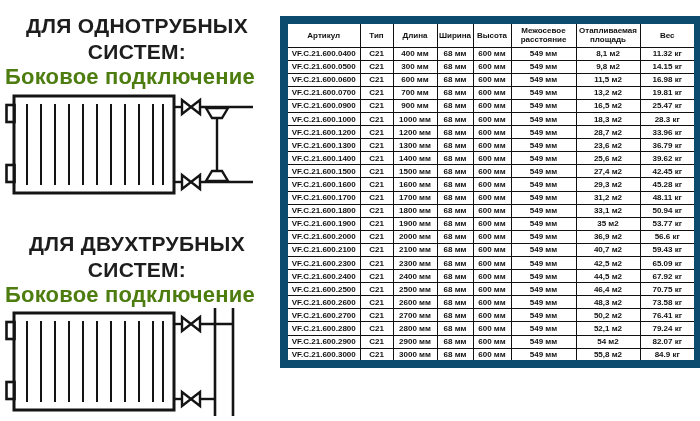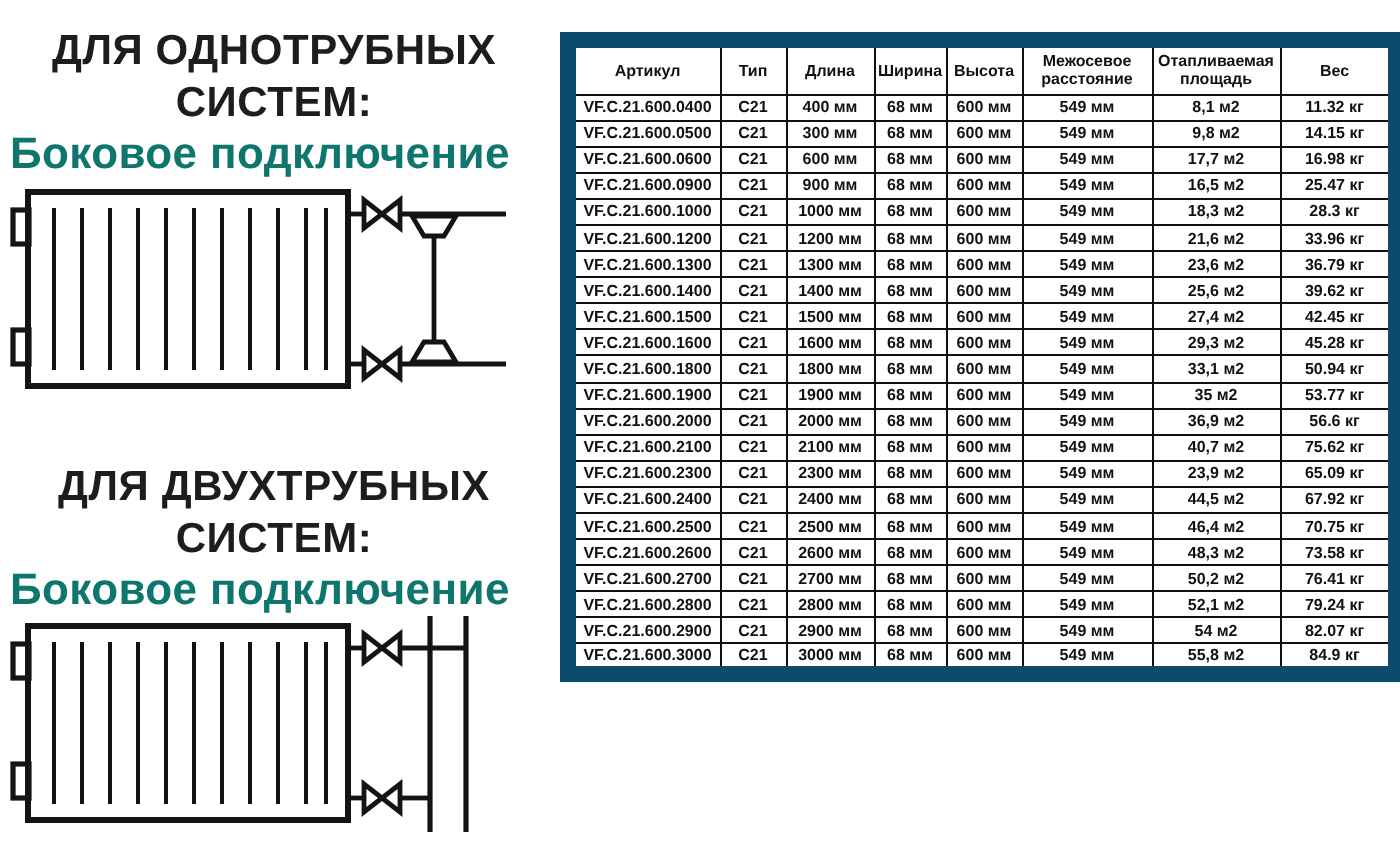--- a/index.html
+++ b/index.html
@@ -5,21 +5,21 @@
   * { margin:0; padding:0; box-sizing:border-box; }
   html,body { width:700px; height:421px; background:#ffffff; overflow:hidden;
     font-family:"Liberation Sans", sans-serif; }
   .page { position:relative; width:700px; height:421px; background:#ffffff; color:#1b1b1b; }
 
   
   .left-panel { position:absolute; left:0; top:0; width:278px; height:421px; }
   .section-title { position:absolute; width:266px; left:4px; text-align:center;
     font-weight:bold; font-size:21px; line-height:26px; letter-spacing:.3px; color:#1d1d1d; }
   .section-sub { position:absolute; left:5px; font-weight:bold; font-size:22px;
-    letter-spacing:.2px; color:#0f766e; white-space:nowrap; }
+    letter-spacing:.2px; color:#4d7c0f; white-space:nowrap; }
   .title-1 { top:13px; }
   .sub-1 { top:64px; }
   .title-2 { top:231px; }
   .sub-2 { top:282px; }
   .diagram { position:absolute; left:5px; }
   .diagram-1 { top:92px; }
   .diagram-2 { top:306px; }
 
   
   .table-wrap { position:absolute; left:280px; top:16px; width:416px; }
@@ -171,22 +171,32 @@
             <td>9,8 м2</td>
             <td>14.15 кг</td>
           </tr>
           <tr>
             <td>VF.C.21.600.0600</td>
             <td>C21</td>
             <td>600 мм</td>
             <td>68 мм</td>
             <td>600 мм</td>
             <td>549 мм</td>
-            <td>17,7 м2</td>
+            <td>11,5 м2</td>
             <td>16.98 кг</td>
+          </tr>
+          <tr>
+            <td>VF.C.21.600.0700</td>
+            <td>C21</td>
+            <td>700 мм</td>
+            <td>68 мм</td>
+            <td>600 мм</td>
+            <td>549 мм</td>
+            <td>13,2 м2</td>
+            <td>19.81 кг</td>
           </tr>
           <tr>
             <td>VF.C.21.600.0900</td>
             <td>C21</td>
             <td>900 мм</td>
             <td>68 мм</td>
             <td>600 мм</td>
             <td>549 мм</td>
             <td>16,5 м2</td>
             <td>25.47 кг</td>
@@ -201,21 +211,21 @@
             <td>18,3 м2</td>
             <td>28.3 кг</td>
           </tr>
           <tr>
             <td>VF.C.21.600.1200</td>
             <td>C21</td>
             <td>1200 мм</td>
             <td>68 мм</td>
             <td>600 мм</td>
             <td>549 мм</td>
-            <td>21,6 м2</td>
+            <td>28,7 м2</td>
             <td>33.96 кг</td>
           </tr>
           <tr>
             <td>VF.C.21.600.1300</td>
             <td>C21</td>
             <td>1300 мм</td>
             <td>68 мм</td>
             <td>600 мм</td>
             <td>549 мм</td>
             <td>23,6 м2</td>
@@ -245,20 +255,30 @@
             <td>VF.C.21.600.1600</td>
             <td>C21</td>
             <td>1600 мм</td>
             <td>68 мм</td>
             <td>600 мм</td>
             <td>549 мм</td>
             <td>29,3 м2</td>
             <td>45.28 кг</td>
           </tr>
           <tr>
+            <td>VF.C.21.600.1700</td>
+            <td>C21</td>
+            <td>1700 мм</td>
+            <td>68 мм</td>
+            <td>600 мм</td>
+            <td>549 мм</td>
+            <td>31,2 м2</td>
+            <td>48.11 кг</td>
+          </tr>
+          <tr>
             <td>VF.C.21.600.1800</td>
             <td>C21</td>
             <td>1800 мм</td>
             <td>68 мм</td>
             <td>600 мм</td>
             <td>549 мм</td>
             <td>33,1 м2</td>
             <td>50.94 кг</td>
           </tr>
           <tr>
@@ -282,30 +302,30 @@
             <td>56.6 кг</td>
           </tr>
           <tr>
             <td>VF.C.21.600.2100</td>
             <td>C21</td>
             <td>2100 мм</td>
             <td>68 мм</td>
             <td>600 мм</td>
             <td>549 мм</td>
             <td>40,7 м2</td>
-            <td>75.62 кг</td>
+            <td>59.43 кг</td>
           </tr>
           <tr>
             <td>VF.C.21.600.2300</td>
             <td>C21</td>
             <td>2300 мм</td>
             <td>68 мм</td>
             <td>600 мм</td>
             <td>549 мм</td>
-            <td>23,9 м2</td>
+            <td>42,5 м2</td>
             <td>65.09 кг</td>
           </tr>
           <tr>
             <td>VF.C.21.600.2400</td>
             <td>C21</td>
             <td>2400 мм</td>
             <td>68 мм</td>
             <td>600 мм</td>
             <td>549 мм</td>
             <td>44,5 м2</td>

